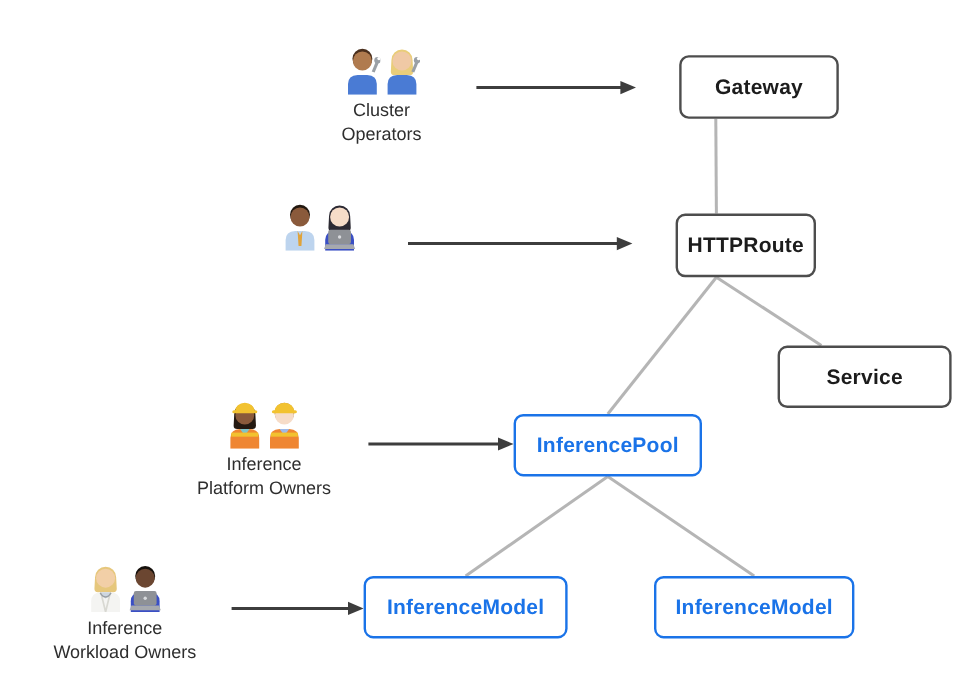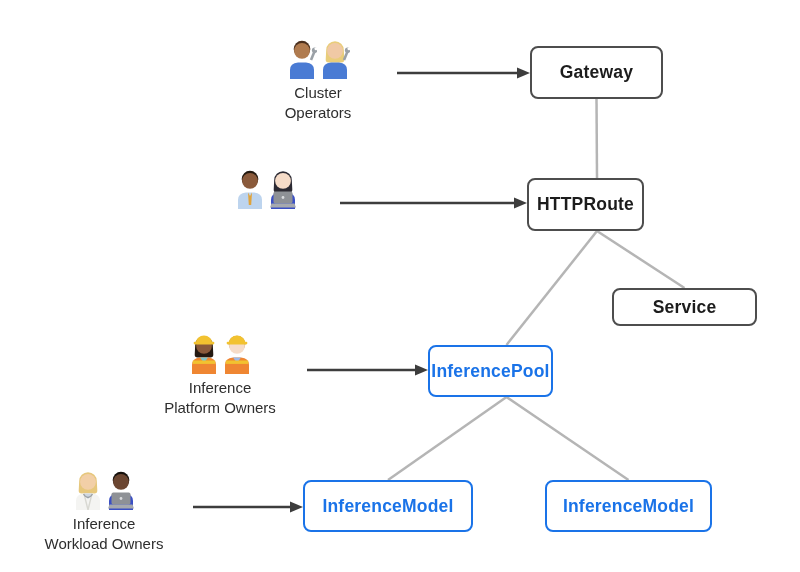--- a/index.html
+++ b/index.html
@@ -6,21 +6,21 @@
   #canvas{
     position:relative;width:800px;height:572px;background:#ffffff;overflow:hidden;
     font-family:"Liberation Sans",sans-serif;
   }
   #edge-layer{position:absolute;left:0;top:0;z-index:1;}
   .node{
     position:absolute;z-index:3;background:#ffffff;border-radius:8px;
     display:flex;align-items:center;justify-content:center;
     font-weight:bold;font-size:17.5px;letter-spacing:.2px;box-sizing:border-box;
   }
-  .node.dark{border:2.5px solid #4d4d4d;color:#1c1c1c;}
+  .node.dark{border:2.5px solid #4d4d4d;color:#1c1c1c;margin-left:36px;}
   .node.blue{border:2.5px solid #1a73e8;color:#1a73e8;}
   .persona{
     position:absolute;z-index:2;width:180px;display:flex;flex-direction:column;align-items:center;
   }
   .persona .icons{display:flex;gap:3px;align-items:flex-end;height:42px;}
   .persona .plabel{
     margin-top:4px;text-align:center;font-size:15px;line-height:20px;color:#2e2e2e;
     white-space:pre-line;
   }
 </style>
@@ -50,24 +50,24 @@
         <line x1="193" y1="507" x2="293" y2="507" stroke="#3d3d3d" stroke-width="2.5"></line>
         <path d="M 303 507 L 290 501.5 L 290 512.5 Z" fill="#3d3d3d"></path>
       </g>
     </svg>
 <div class="node dark" style="left: 530px; top: 46px; width: 133px; height: 53px;">
       <span>Gateway</span>
     </div>
     <div class="node dark" style="left: 527px; top: 178px; width: 117px; height: 53px;">
       <span>HTTPRoute</span>
     </div>
-    <div class="node dark" style="left: 612px; top: 288px; width: 145px; height: 38px;">
+    <div class="node dark" style="left: 612px; top: 288px; width: 145px; height: 52px;">
       <span>Service</span>
     </div>
-    <div class="node blue" style="left: 428px; top: 345px; width: 125px; height: 52px;">
+    <div class="node blue" style="left: 428px; top: 345px; width: 157px; height: 52px;">
       <span>InferencePool</span>
     </div>
     <div class="node blue" style="left: 303px; top: 480px; width: 170px; height: 52px;">
       <span>InferenceModel</span>
     </div>
     <div class="node blue" style="left: 545px; top: 480px; width: 167px; height: 52px;">
       <span>InferenceModel</span>
     </div>
     <div class="persona" style="left: 228px; top: 37px;">
       <div class="icons">

